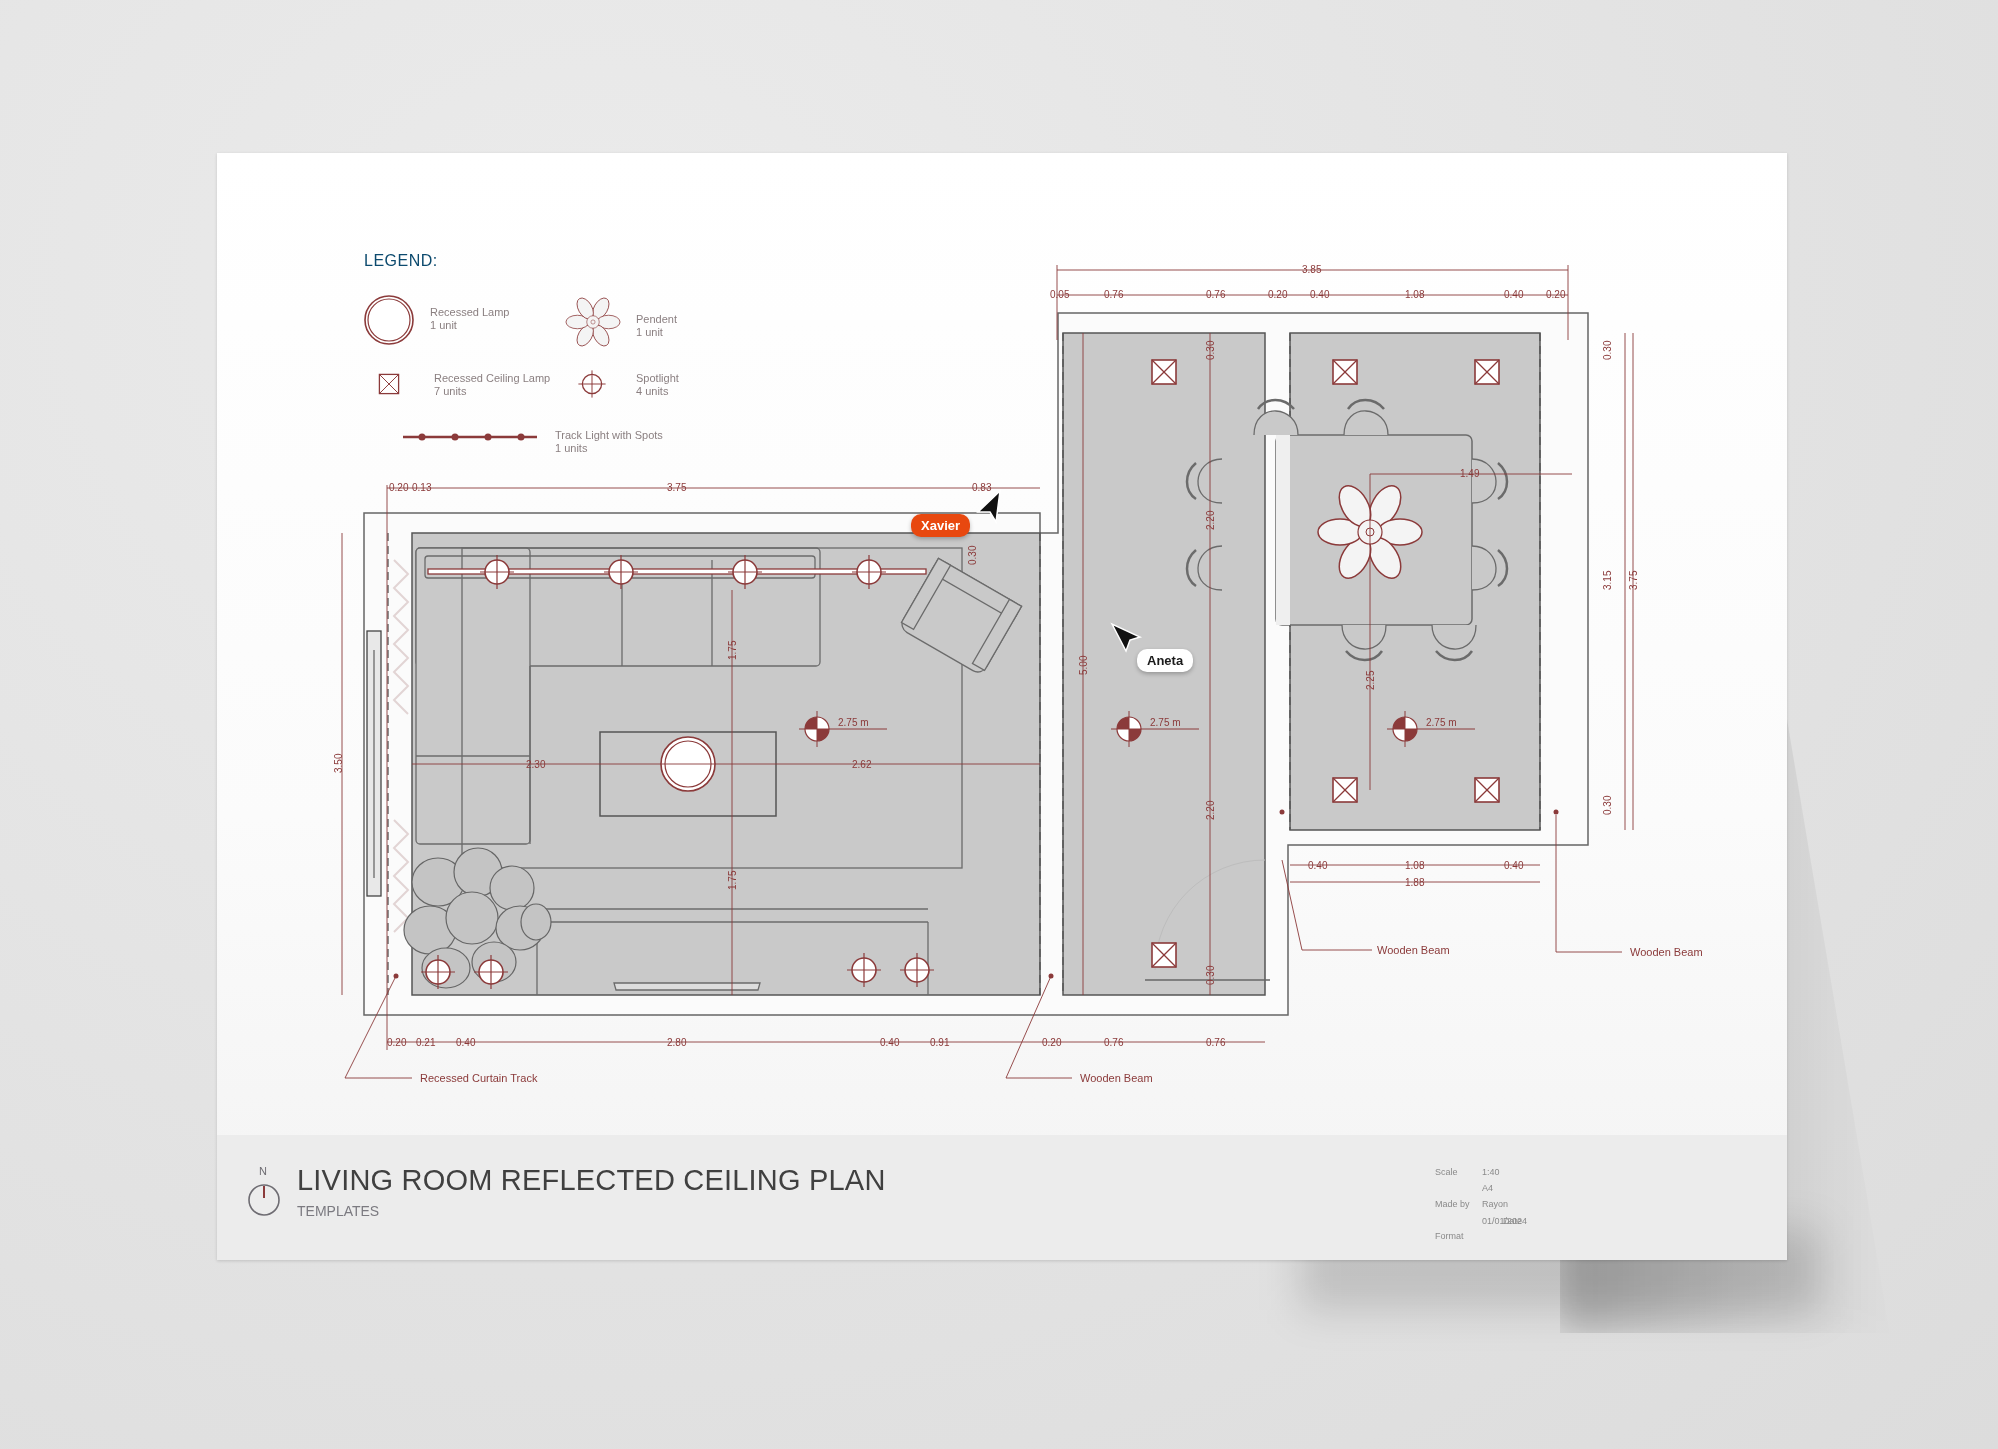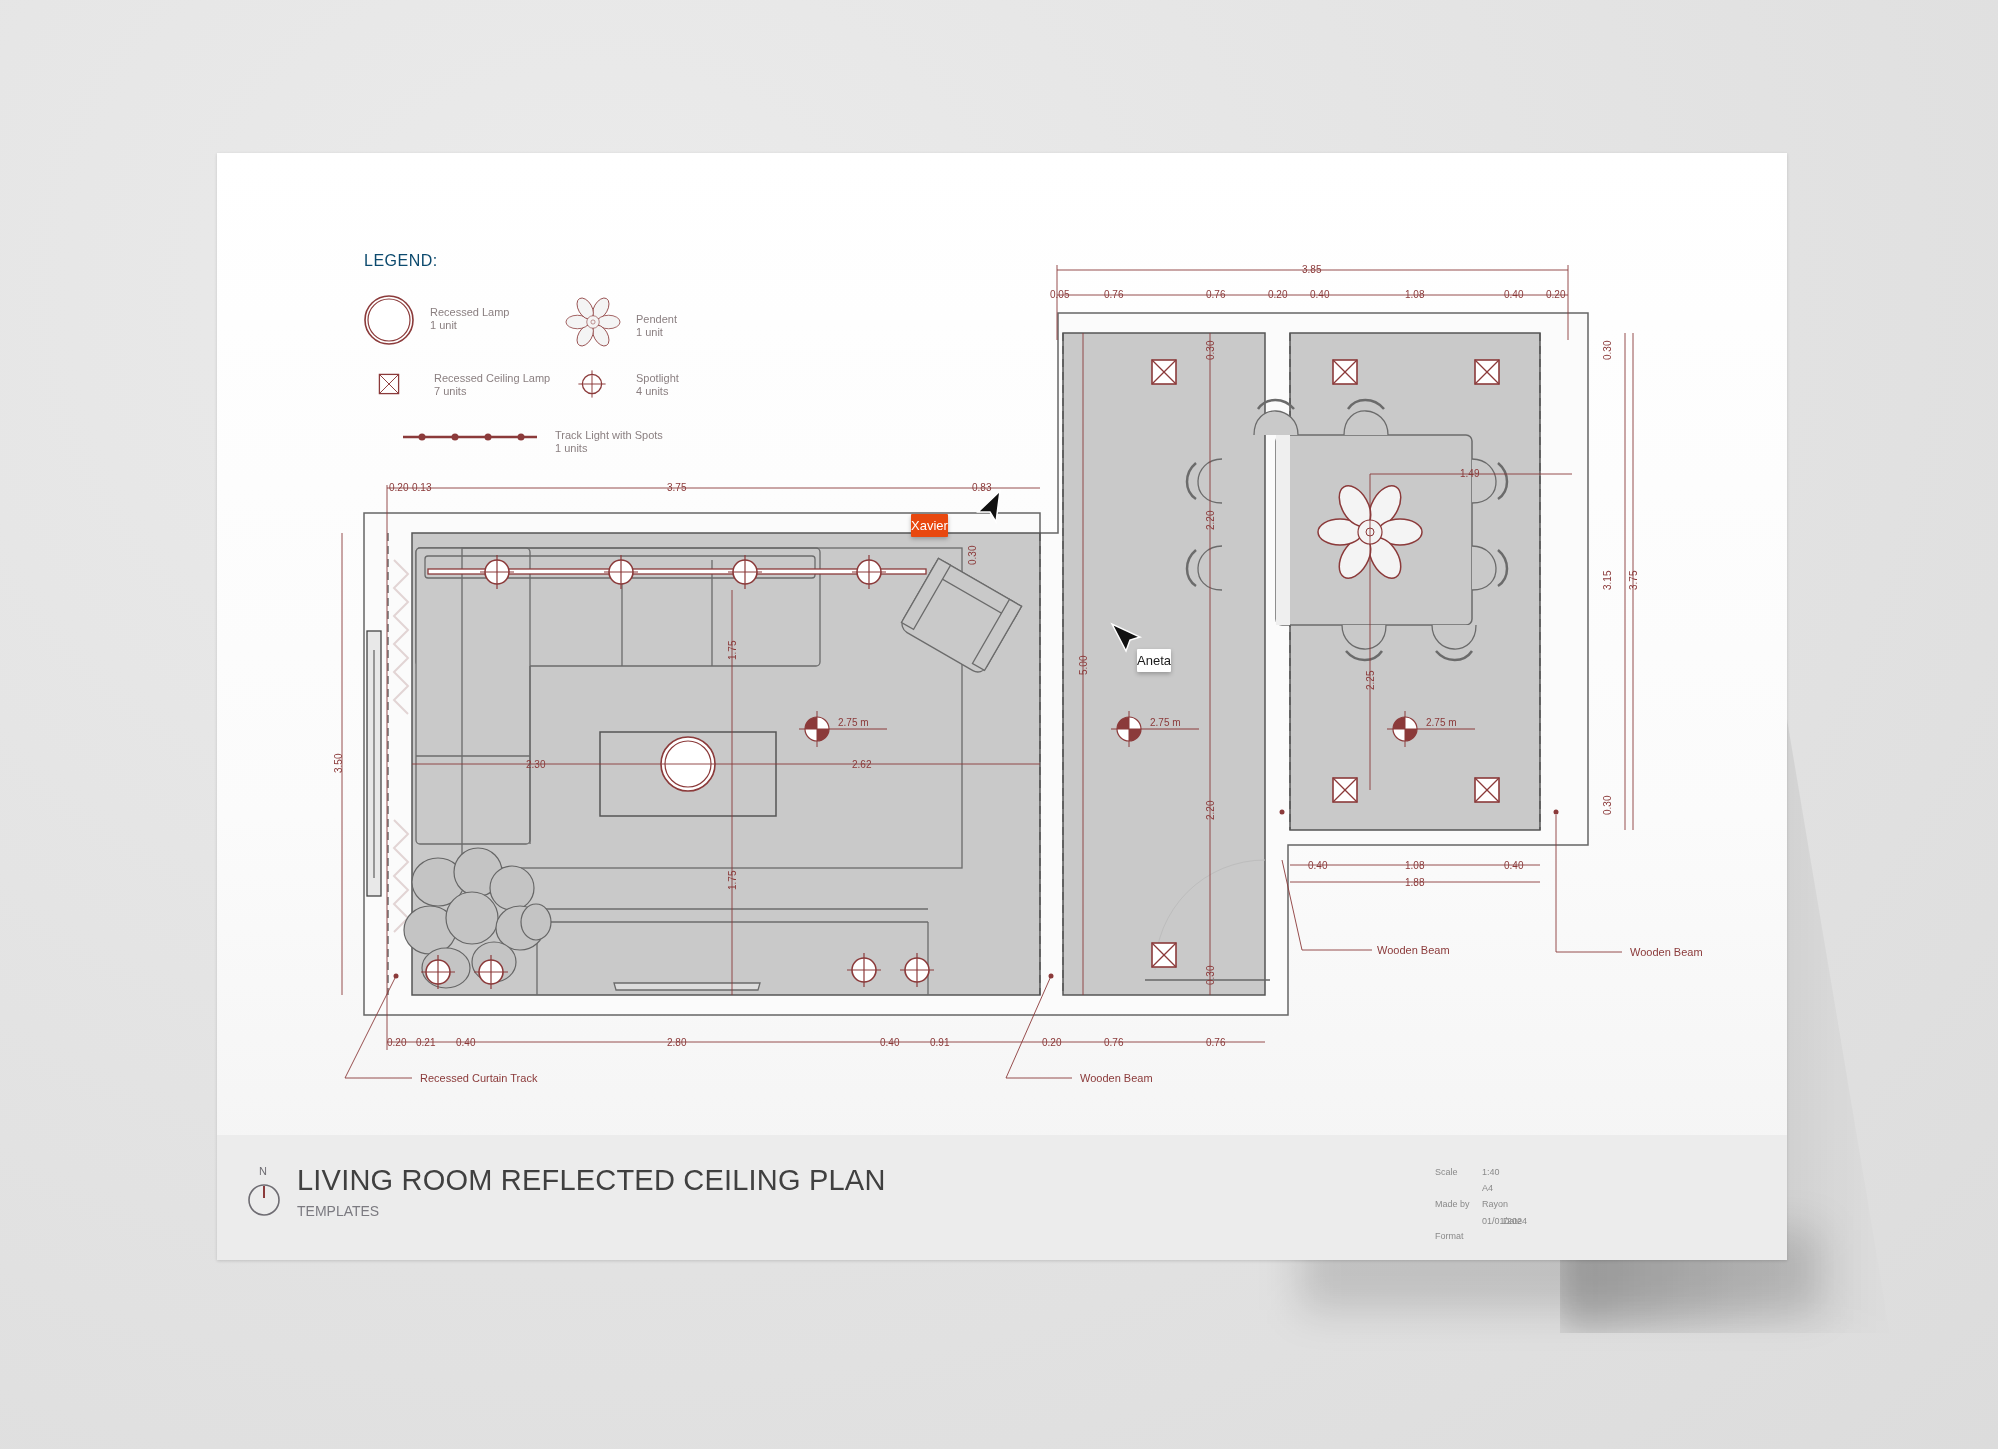--- a/index.html
+++ b/index.html
@@ -29,21 +29,21 @@
     background:#ececec;
   }
   svg.plan { position:absolute; left:0; top:0; }
   .legend-title { position:absolute; left:364px; top:252px; font-size:16px; color:#0c4a6e; letter-spacing:0.5px; }
   .lg-text { position:absolute; font-size:11px; color:#8a7f80; line-height:13px; }
   .title-main { position:absolute; left:297px; top:1164px; font-size:29px; color:#404040; letter-spacing:0.2px; }
   .title-sub { position:absolute; left:297px; top:1203px; font-size:14px; color:#7b7a80; }
   .north-n { position:absolute; left:259px; top:1165px; font-size:11px; color:#6e6c72; }
   .info { position:absolute; font-size:9px; color:#8a8a8a; }
   .cursor-label {
-    position:absolute; padding:4px 0; border-radius:1px; font-size:13px; font-weight:normal;
+    position:absolute; padding:4px 10px; border-radius:10px; font-size:13px; font-weight:bold;
     box-shadow:0 2px 4px rgba(0,0,0,0.25);
   }
   .xavier { left:911px; top:514px; background:#e8480f; color:#ffffff; }
   .aneta { left:1137px; top:649px; background:#ffffff; color:#1a1a1a; }
   .dim { font-family:"Liberation Sans", sans-serif; font-size:10px; fill:#8b3a3a; }
   .callout { font-family:"Liberation Sans", sans-serif; font-size:11px; fill:#8b3a3a; }
 </style>
 </head>
 <body>
 

